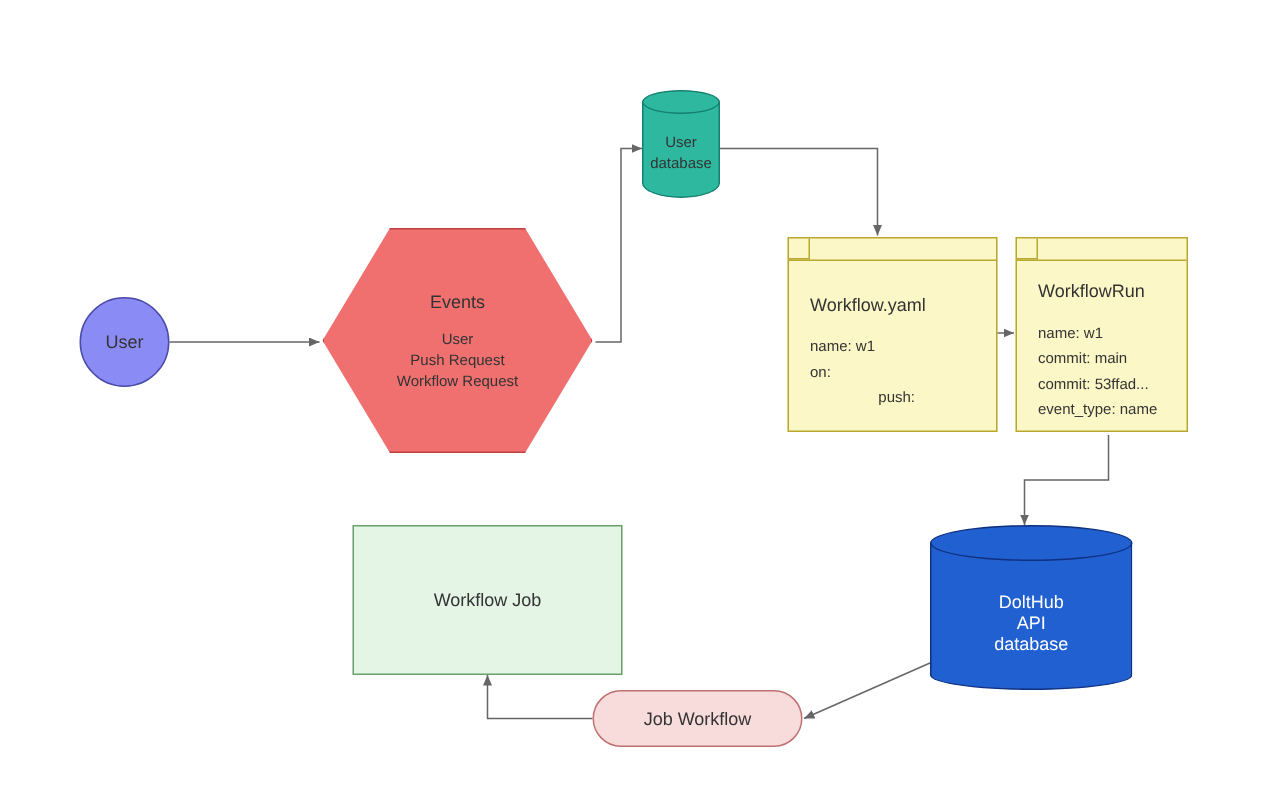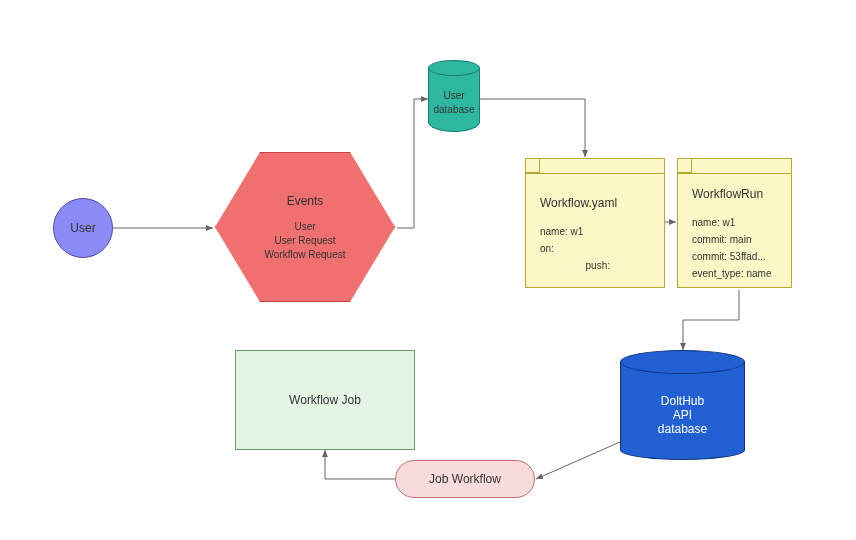--- a/index.html
+++ b/index.html
@@ -130,21 +130,21 @@
   </g>
 </svg>
 
 <div class="shape circle" style="left:53px; top:198px;">
   <span class="title">User</span>
 </div>
 
 <div class="shape hexagon" style="left:215px; top:152px;">
   <span class="title" style="margin-bottom:10px;">Events</span>
   <span class="line">User</span>
-  <span class="line">User Request</span>
+  <span class="line">Push Request</span>
   <span class="line">Workflow Request</span>
 </div>
 
 <div class="cylinder" style="left:428px; top:60px; width:52px; height:72px;">
   <div class="cyl-body" style="top:8px; bottom:0; background:#2fb8a0; border-color:#148070;">
     <span class="line" style="margin-top:6px;">User</span>
     <span class="line">database</span>
   </div>
   <div class="cyl-top" style="height:16px; background:#2fb8a0; border-color:#148070;"></div>
 </div>
@@ -161,21 +161,21 @@
 <div class="shape card" style="left:677px; top:158px; width:115px; height:130px; align-items:flex-start;">
   <div class="card-corner"></div>
   <div class="card-fold"></div>
   <span class="title">WorkflowRun</span>
   <span class="line">name: w1</span>
   <span class="line">commit: main</span>
   <span class="line">commit: 53ffad...</span>
   <span class="line">event_type: name</span>
 </div>
 
-<div class="cylinder" style="left:620px; top:350px; width:125px; height:110px;padding-left:48px;">
+<div class="cylinder" style="left:620px; top:350px; width:135px; height:110px;padding-left:48px;">
   <div class="cyl-body" style="top:12px; bottom:0; background:#2060d0; border-color:#103080; color:#fff;">
     <span class="title" style="margin-top:8px;">DoltHub</span>
     <span class="title">API</span>
     <span class="title">database</span>
   </div>
   <div class="cyl-top" style="height:24px; background:#2060d0; border-color:#103080;"></div>
 </div>
 
 <div class="shape job" style="left:235px; top:350px;">
   <span class="title">Workflow Job</span>

